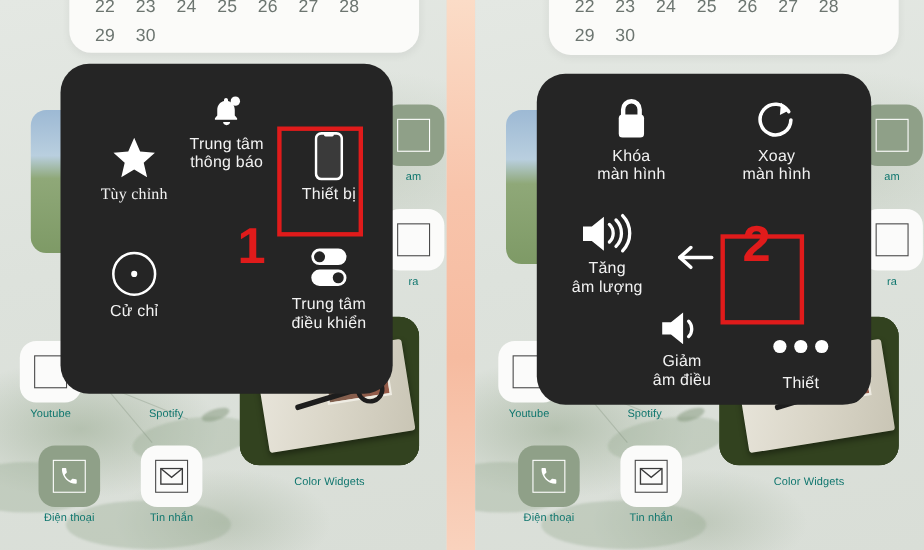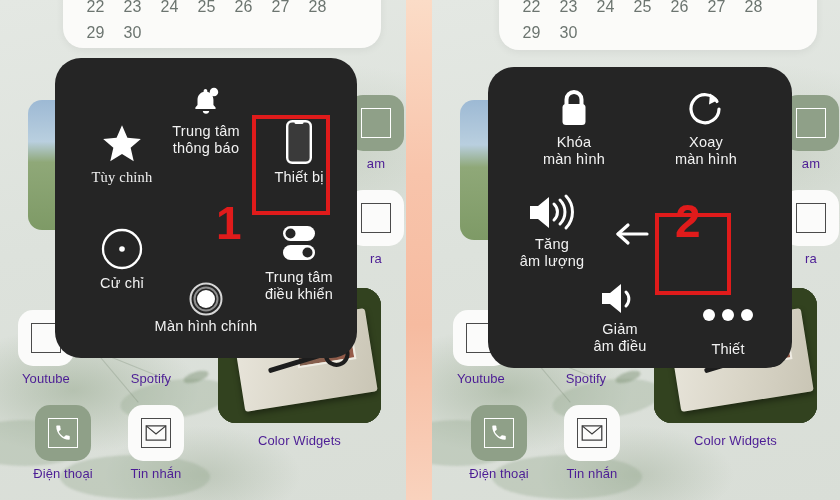--- a/index.html
+++ b/index.html
@@ -75,21 +75,21 @@
 
   
   .app { position:absolute; width:62px; text-align:center; }
   .app-tile {
     width:56px; height:56px; margin:0 auto; border-radius:15px;
     display:flex; align-items:center; justify-content:center;
   }
   .tile-green { background:#8fa088; }
   .tile-white { background:#fbfbfa; }
   .app-label {
-    margin-top:5px; font-size:13px; color:#4c1d95;
+    margin-top:5px; font-size:10px; color:#0f766e;
     white-space:nowrap; letter-spacing:.1px;
   }
   .glyph-box { width:30px; height:30px; border:1.4px solid #fff; }
   .glyph-box-dark { width:30px; height:30px; border:1.4px solid #4a4a4a; }
 
   
   .at-panel {
     position:absolute; background:#252525; border-radius:26px;
   }
   .at-item { position:absolute; text-align:center; }
@@ -247,30 +247,20 @@
             <rect x="6" y="6" width="32" height="15" rx="7.5"></rect>
             <circle cx="13.5" cy="13.5" r="5" fill="#252525"></circle>
             <rect x="6" y="25" width="32" height="15" rx="7.5"></rect>
             <circle cx="30.5" cy="32.5" r="5" fill="#252525"></circle>
           </svg>
         </div>
         <div class="at-label">Trung tâm
 điều khiển</div>
       </div>
 
-      <div class="at-item" style="left:96px; top:214px; width:110px;">
-        <div class="at-icon">
-          <svg width="34" height="34" viewBox="0 0 34 34" fill="none">
-            <circle cx="17" cy="17" r="15.5" stroke="#d7d7d7" stroke-width="2"></circle>
-            <circle cx="17" cy="17" r="11.5" stroke="#8f8f8f" stroke-width="2"></circle>
-            <circle cx="17" cy="17" r="9" fill="#ffffff"></circle>
-          </svg>
-        </div>
-        <div class="at-label" style="margin-top:2px;">Màn hình chính</div>
-      </div>
     </div>
 
     <div class="redbox" style="left:252px; top:115px; width:78px; height:100px;"></div>
     <div class="stepnum" style="left:216px; top:200px;">1</div>
   </div>
 
   <div class="divider" style="left:406px; width:26px;
        background:linear-gradient(180deg,#fbdcc7 0%,#f8c4ab 35%,#f6bba0 65%,#f9d2bd 100%);"></div>
 
   <div class="screen" id="screen-right">

